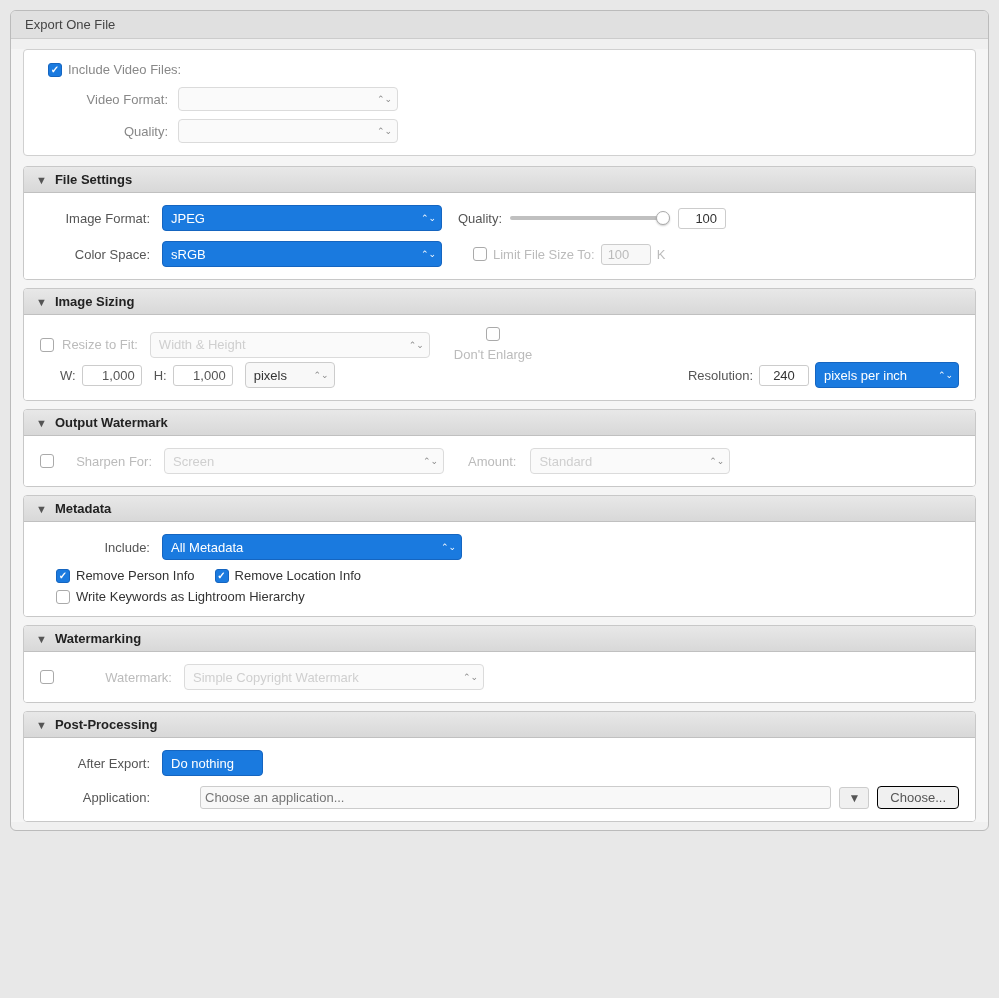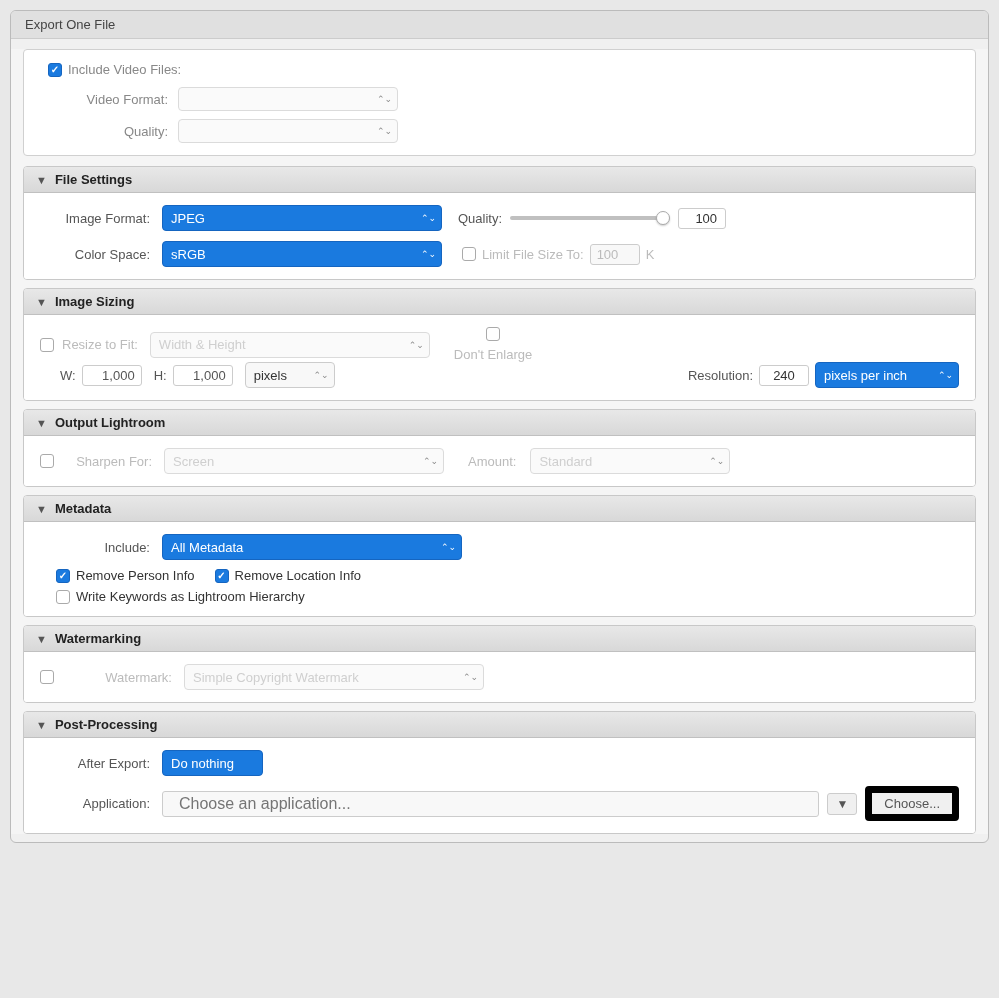--- a/index.html
+++ b/index.html
@@ -200,21 +200,21 @@
       content: "✓";
       font-weight: bold;
     }
 
     
     .limit-row {
       display: flex;
       align-items: center;
       gap: 6px;
       color: #bbb;
-      margin-left: 12px;
+      margin-left: 23px;
     }
     .limit-input {
       border: 1px solid #ccc;
       border-radius: 3px;
       padding: 2px 6px;
       width: 50px;
       font-size: 13px;
       color: #bbb;
       background: #f8f8f8;
     }
@@ -314,27 +314,28 @@
     }
     .application-row {
       display: flex;
       align-items: center;
       gap: 8px;
     }
     .app-input {
       flex: 1;
       border: 1px solid #ccc;
       border-radius: 3px;
-      padding: 3px 16px;
-      font-size: 16px;
+      padding: 3px 4px;
+      font-size: 13px;
       color: #bbb;
       background: #f8f8f8;
+      margin-left: 38px;
     }
     .choose-btn {
-      border: 7px solid #000000;
+      border: 1px solid #000000;
       border-radius: 4px;
       padding: 3px 12px;
       background: #f0f0f0;
       font-size: 13px;
       color: #555;
       cursor: pointer;
     }
     .app-dropdown-btn {
       border: 1px solid #ccc;
       border-radius: 3px;
@@ -478,21 +479,21 @@
               </select>
             </div>
           </div>
         </div>
       </div>
     </div>
 
     <div class="section">
       <div class="section-header">
         <span class="triangle">▼</span>
-        <span class="title">Output Lightroom</span>
+        <span class="title">Output Watermark</span>
       </div>
       <div class="section-body">
         <div class="form-row">
           <div class="checkbox-custom"></div>
           <span class="form-label" style="color:#bbb;min-width:90px">Sharpen For:</span>
           <div class="select-wrapper">
             <select class="select-styled" style="width:280px;color:#bbb" disabled="">
               <option>Screen</option>
             </select>
           </div>

